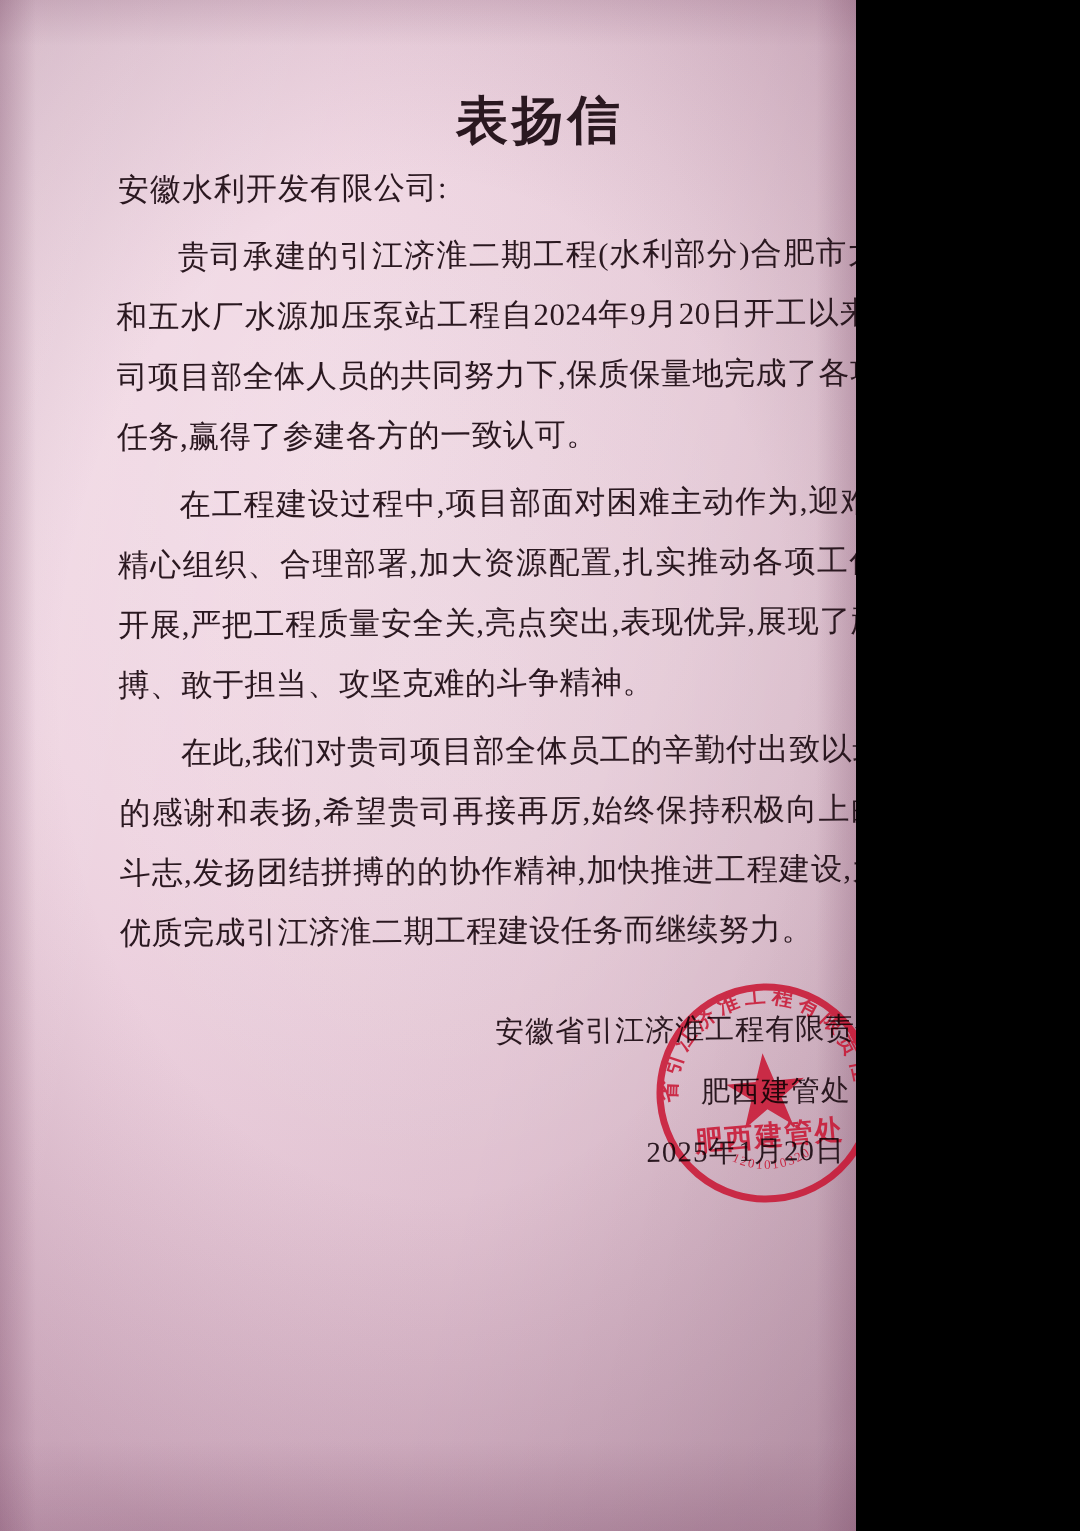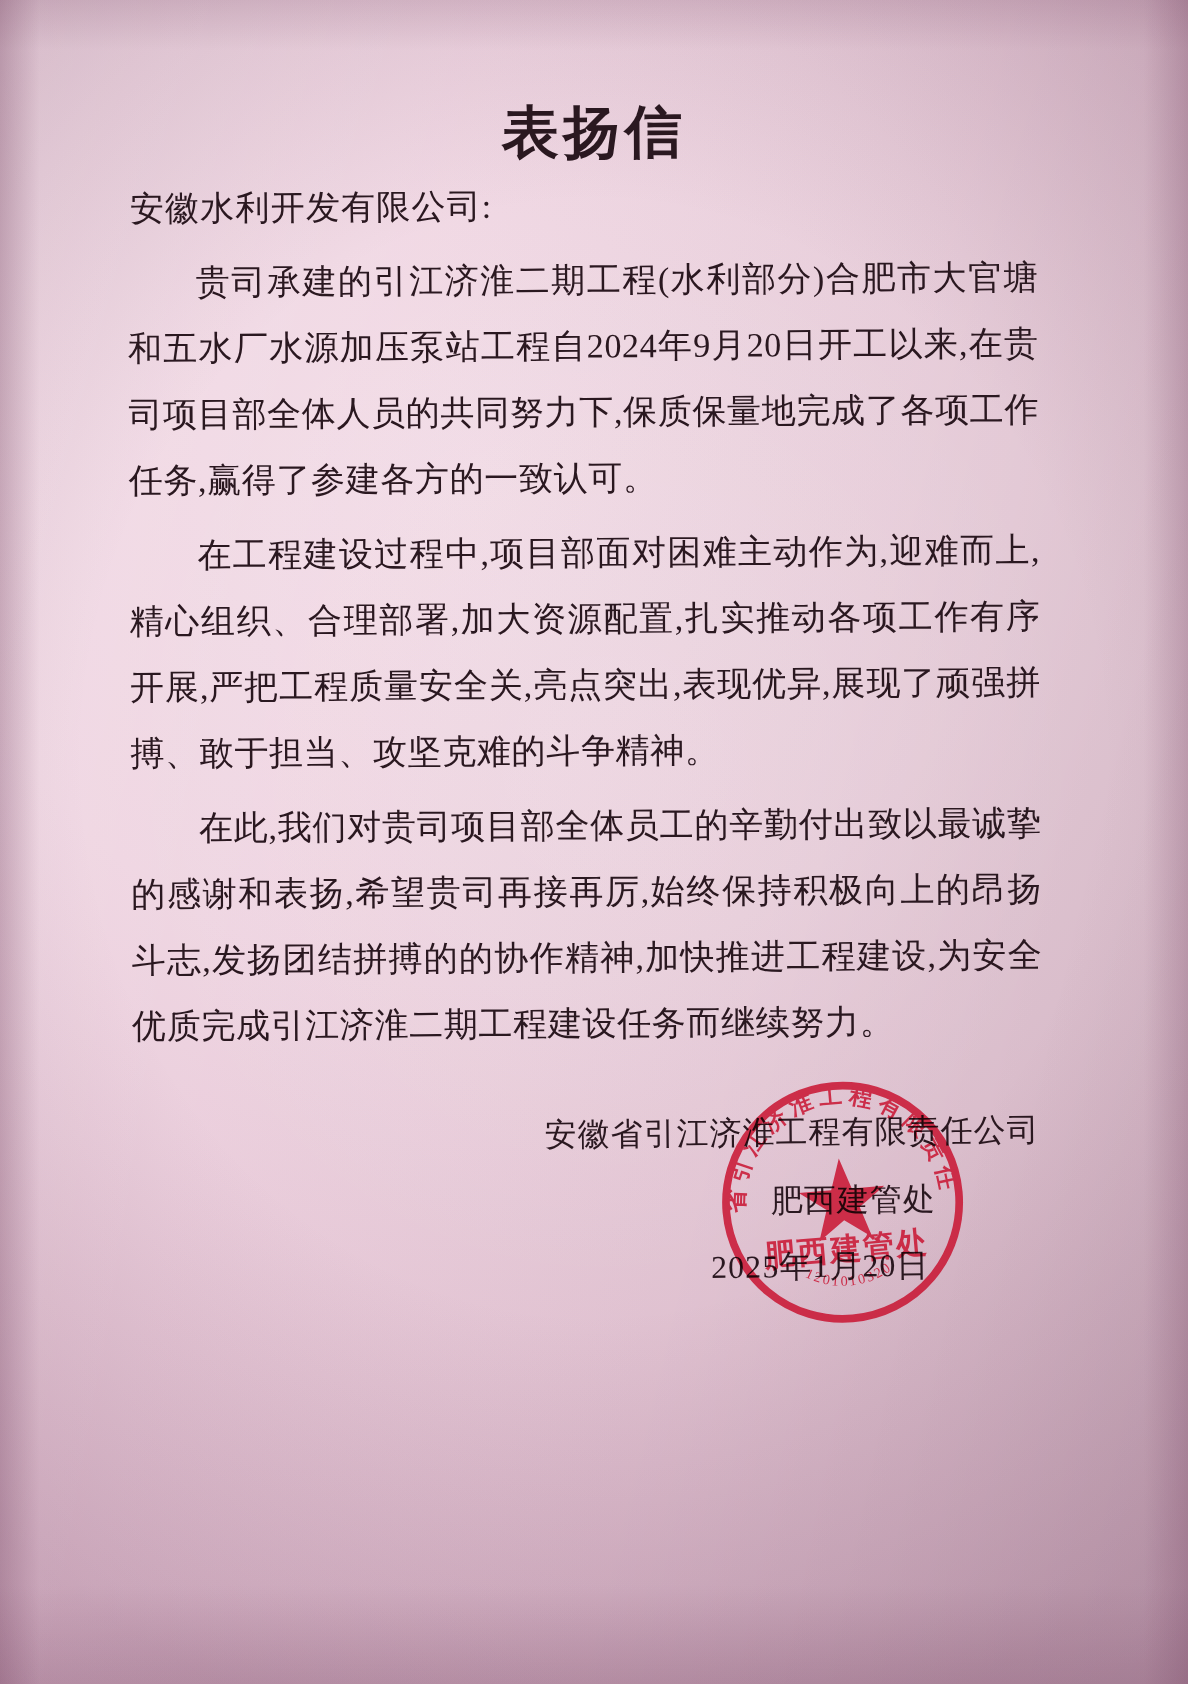--- a/index.html
+++ b/index.html
@@ -9,21 +9,21 @@
   body {
     width: 1080px;
     height: 1531px;
     overflow: hidden;
     font-family: "Liberation Serif", "DejaVu Serif", serif;
     background: #000;
   }
 
   .page {
     position: relative;
-    width: 1080px;
+    width: 856px;
     height: 1531px;
     background:
       radial-gradient(ellipse 120% 80% at 40% 28%, #f2dbe6 0%, #eed3e0 38%, #e6c6d6 68%, #dcb8cc 100%);
     overflow: hidden;
   }
 
   
   .page::before {
     content: "";
     position: absolute;

